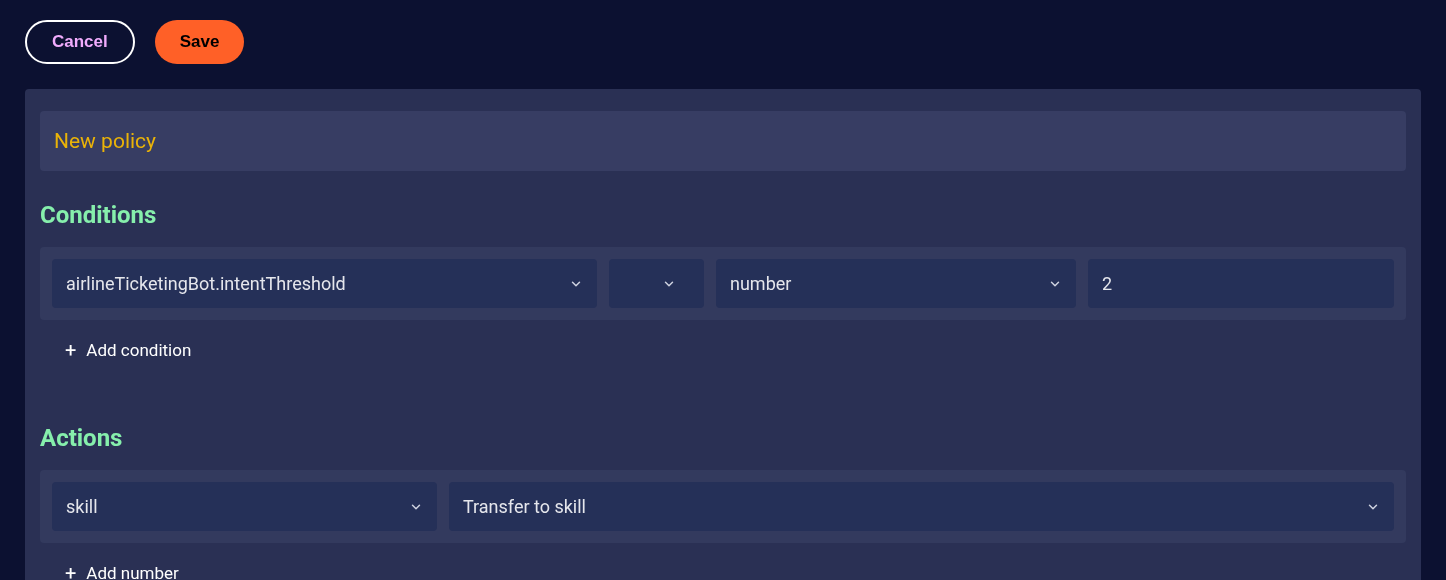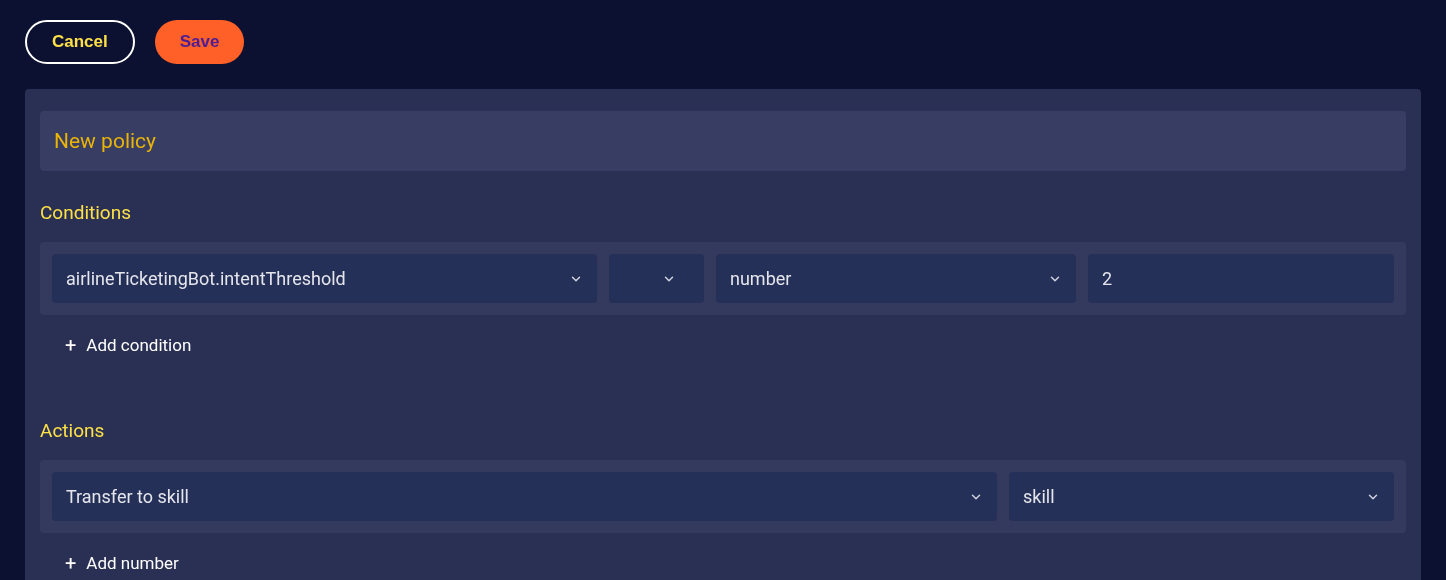--- a/index.html
+++ b/index.html
@@ -24,47 +24,48 @@
     .btn {
       border-radius: 24px;
       padding: 10px 25px;
       font-size: 17px;
       font-weight: 700;
       cursor: pointer;
       border: none;
     }
     .btn-cancel {
       background: transparent;
-      color: #fde047;
+      color: #f0abfc;
       border: 2px solid #ffffff;
     }
     .btn-save {
       background: #ff6027;
-      color: #4c1d95;
+      color: #000000;
     }
     .panel {
       background: #2a3054;
       border-radius: 4px;
       padding: 22px 15px 30px 15px;
       width: 100%;
     }
     .panel-title-bar {
       background: #373d63;
       border-radius: 4px;
       padding: 18px 14px;
       font-size: 21px;
       font-weight: 400;
       color: #eab308;
     }
     .section-label {
-      font-size: 19px;
-      color: #fde047;
+      font-size: 24px;
+      color: #86efac;
       margin-top: 30px;
       margin-bottom: 18px;
       padding-left: 0;
+      font-weight: bold;
     }
     .row-wrapper {
       background: #333a5e;
       border-radius: 4px;
       padding: 12px;
       display: flex;
       gap: 12px;
       align-items: center;
     }
     .control {
@@ -168,31 +169,31 @@
   </div>
 
   <div class="add-link">
     <span class="plus-icon">+</span>
     <span>Add condition</span>
   </div>
 
   <div class="section-label" style="margin-top:64px;">Actions</div>
 
   <div class="row-wrapper">
+    <div class="control act-target">
+      <span class="text">skill</span>
+      <span class="chevron">
+        <svg viewBox="0 0 24 24" fill="none" stroke="#d0d3e0" stroke-width="2.5" stroke-linecap="round" stroke-linejoin="round">
+            <polyline points="6 9 12 15 18 9"></polyline>
+          </svg>
+      </span>
+    </div>
+
     <div class="control act-type">
       <span class="text">Transfer to skill</span>
-      <span class="chevron">
-        <svg viewBox="0 0 24 24" fill="none" stroke="#d0d3e0" stroke-width="2.5" stroke-linecap="round" stroke-linejoin="round">
-            <polyline points="6 9 12 15 18 9"></polyline>
-          </svg>
-      </span>
-    </div>
-
-    <div class="control act-target">
-      <span class="text">skill</span>
       <span class="chevron">
         <svg viewBox="0 0 24 24" fill="none" stroke="#d0d3e0" stroke-width="2.5" stroke-linecap="round" stroke-linejoin="round">
             <polyline points="6 9 12 15 18 9"></polyline>
           </svg>
       </span>
     </div>
 
   </div>
 
   <div class="add-link">

